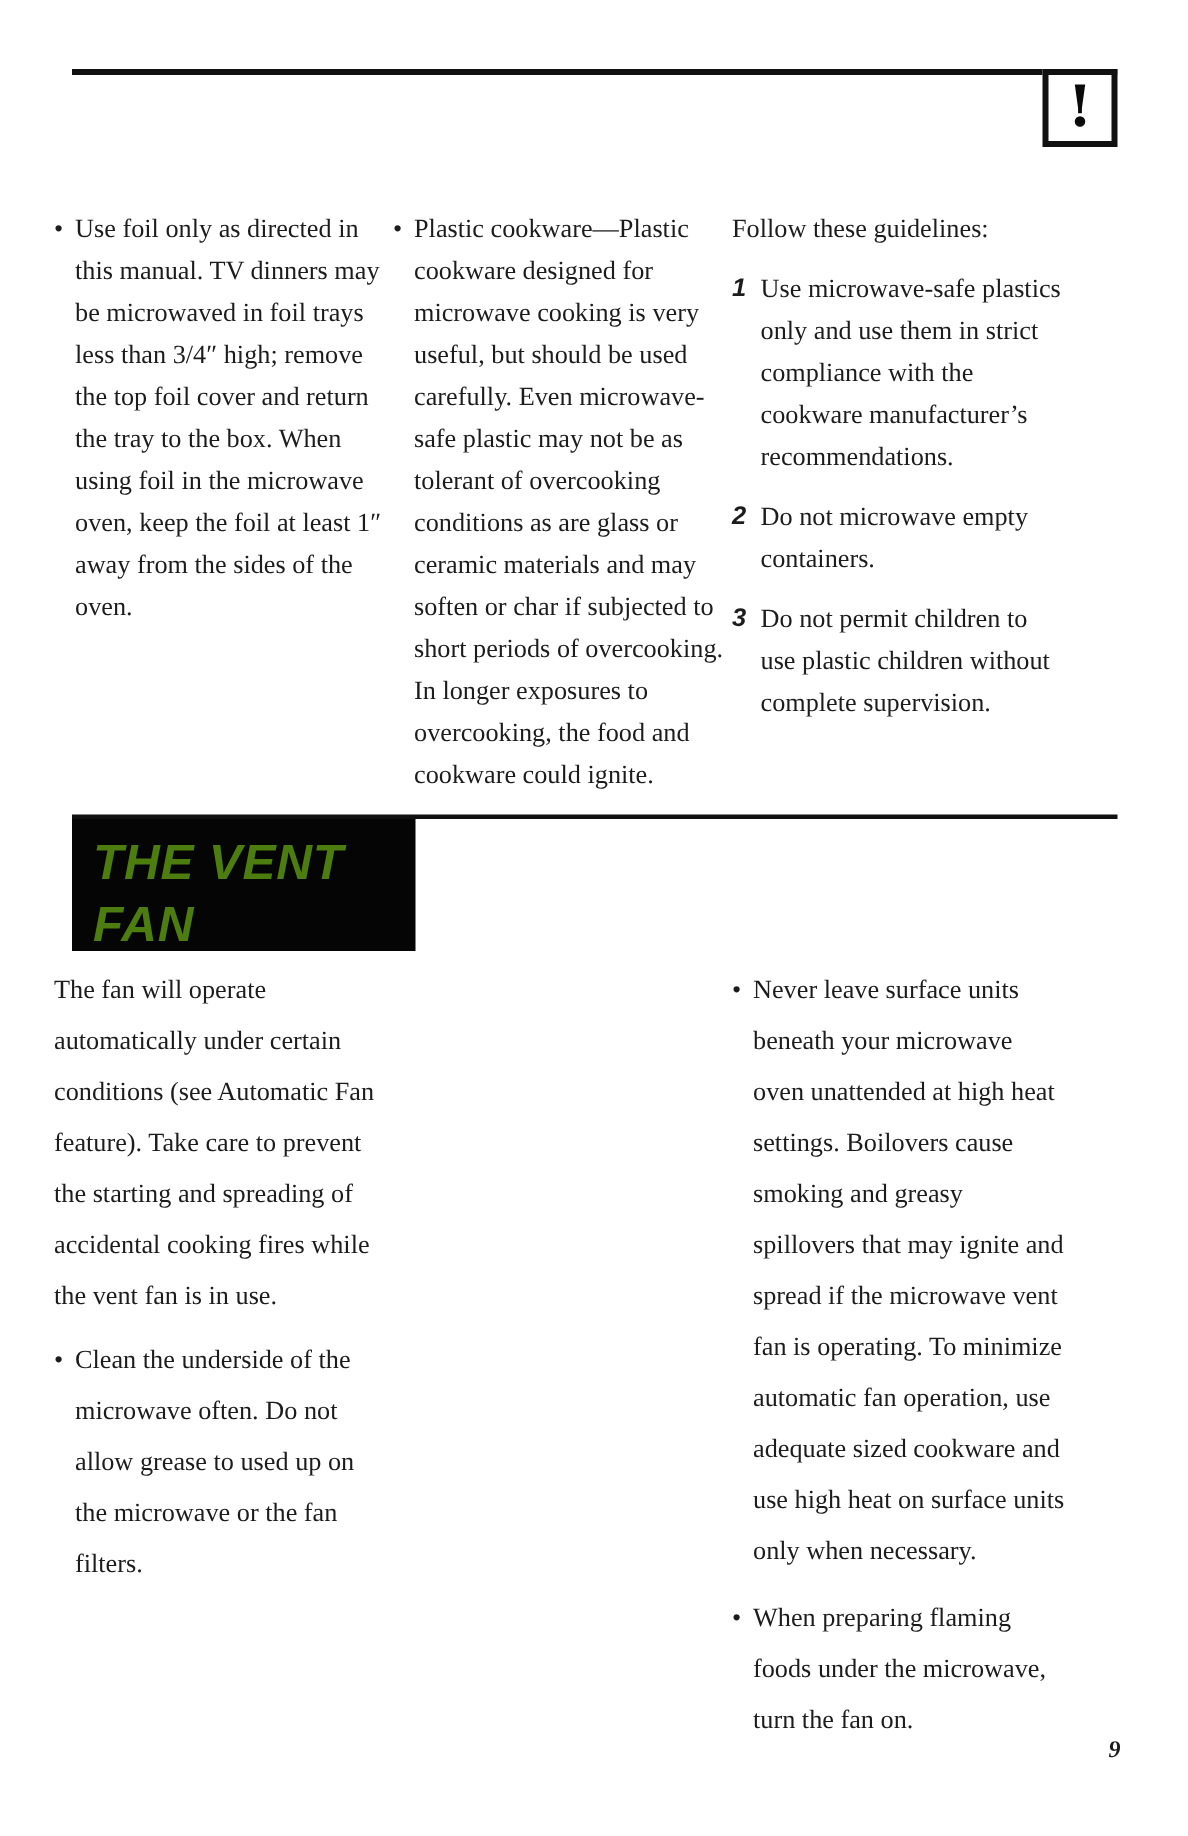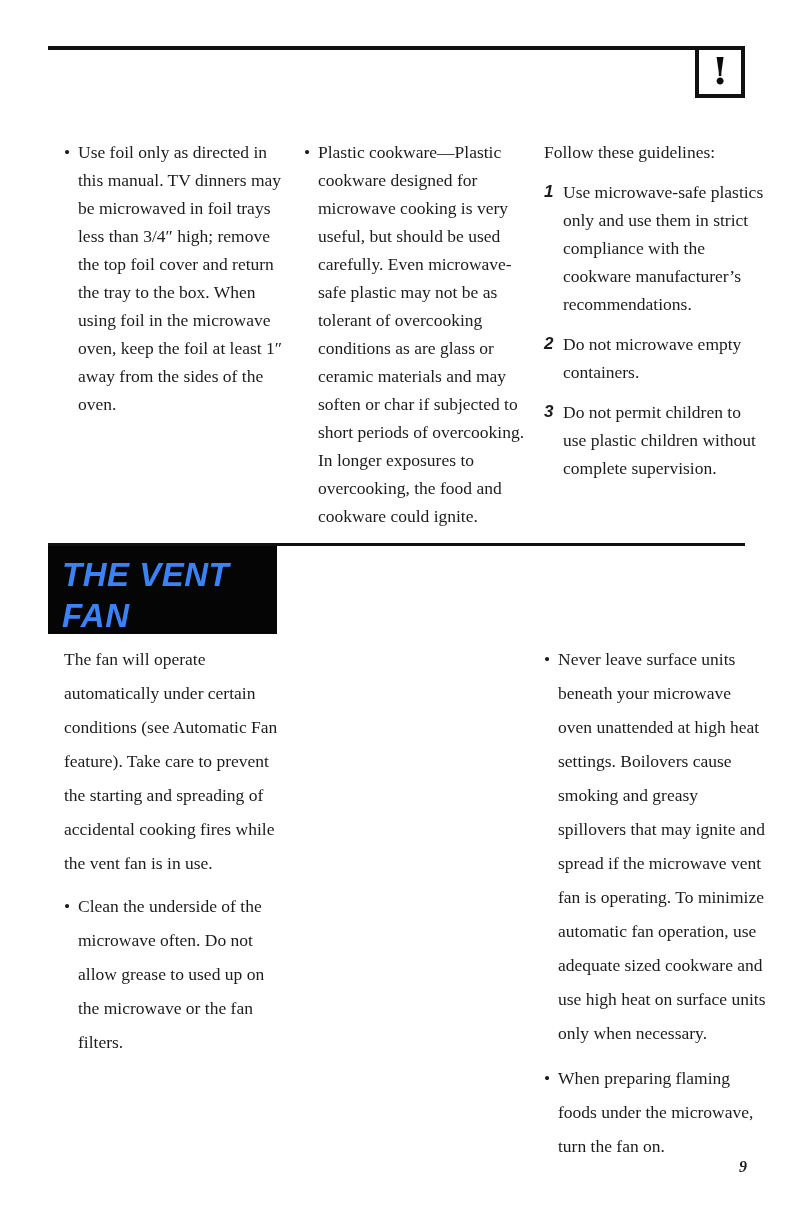--- a/index.html
+++ b/index.html
@@ -22,22 +22,22 @@
     display:flex;align-items:center;justify-content:center;
   }
   .warn-mark{
     font-family:"DejaVu Serif",serif;
     font-weight:bold;font-size:38px;line-height:1;
     transform:translateY(-1px);
     color:#0a0a0a;
   }
   
   .cols{
-    position:absolute;left:64px;width:702px;
-    display:flex;gap:18px;
+    position:absolute;left:36px;width:702px;
+    display:flex;gap:4px;
   }
   .col{width:222px;flex:0 0 222px;}
   .top-cols{top:138px;font-size:17.5px;line-height:28px;}
   .bottom-cols{top:642px;font-size:17.5px;line-height:34px;}
   p{margin:0;}
   .bullet-item{position:relative;padding-left:14px;margin:0 0 11px 0;}
   .bullet-item::before{
     content:"\2022";
     position:absolute;left:0;top:0;
   }
@@ -51,21 +51,21 @@
   .col-intro{margin:0 0 12px 0;}
   .lead-para{margin:0 0 9px 0;}
   
   .section-rule{
     position:absolute;left:48px;top:543px;width:697px;height:3px;
     background:#111;
   }
   .banner{
     position:absolute;left:48px;top:546px;width:229px;height:88px;
     background:#050505;
-    color:#3b82f6;
+    color:#4d7c0f;
     font-family:"Liberation Sans","DejaVu Sans",sans-serif;
     font-weight:bold;font-style:italic;
     font-size:33px;line-height:41px;
     letter-spacing:0.5px;
     padding:8px 0 0 14px;
     box-sizing:border-box;
   }
   
   .page-num{
     position:absolute;right:45px;top:1158px;

